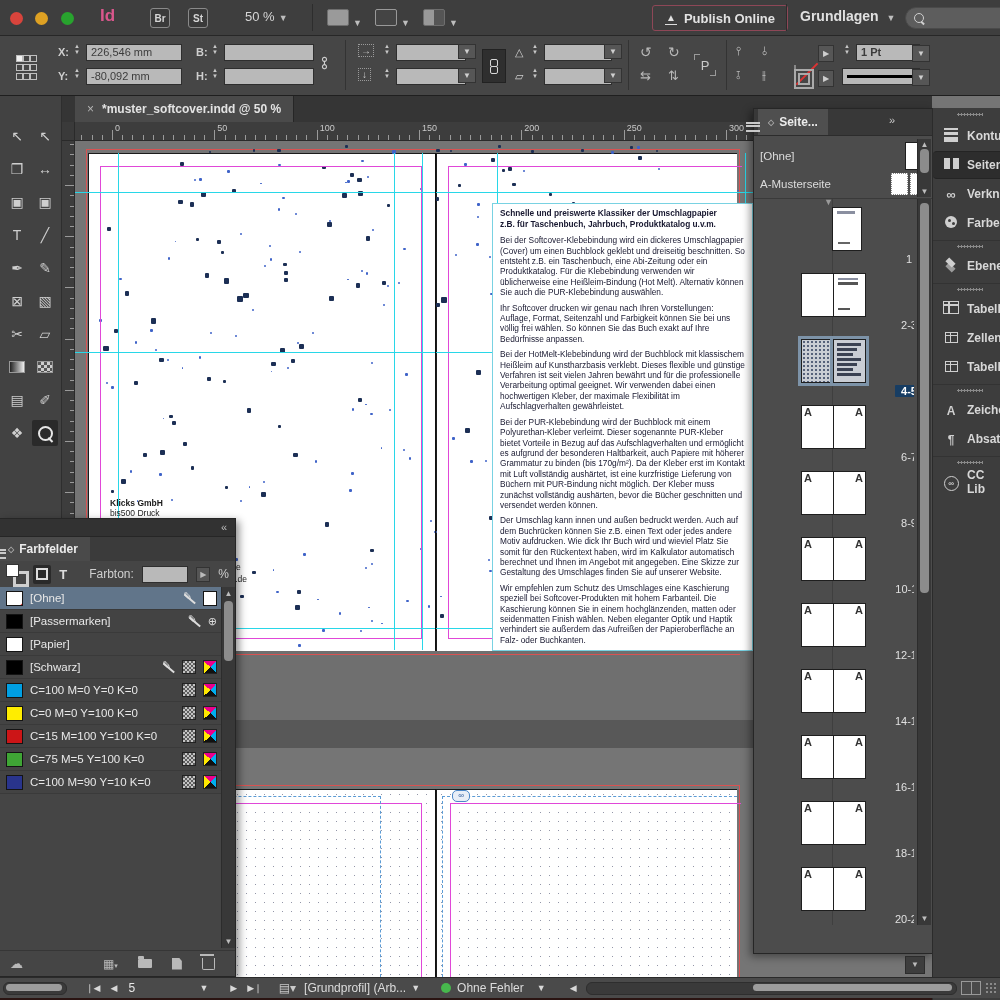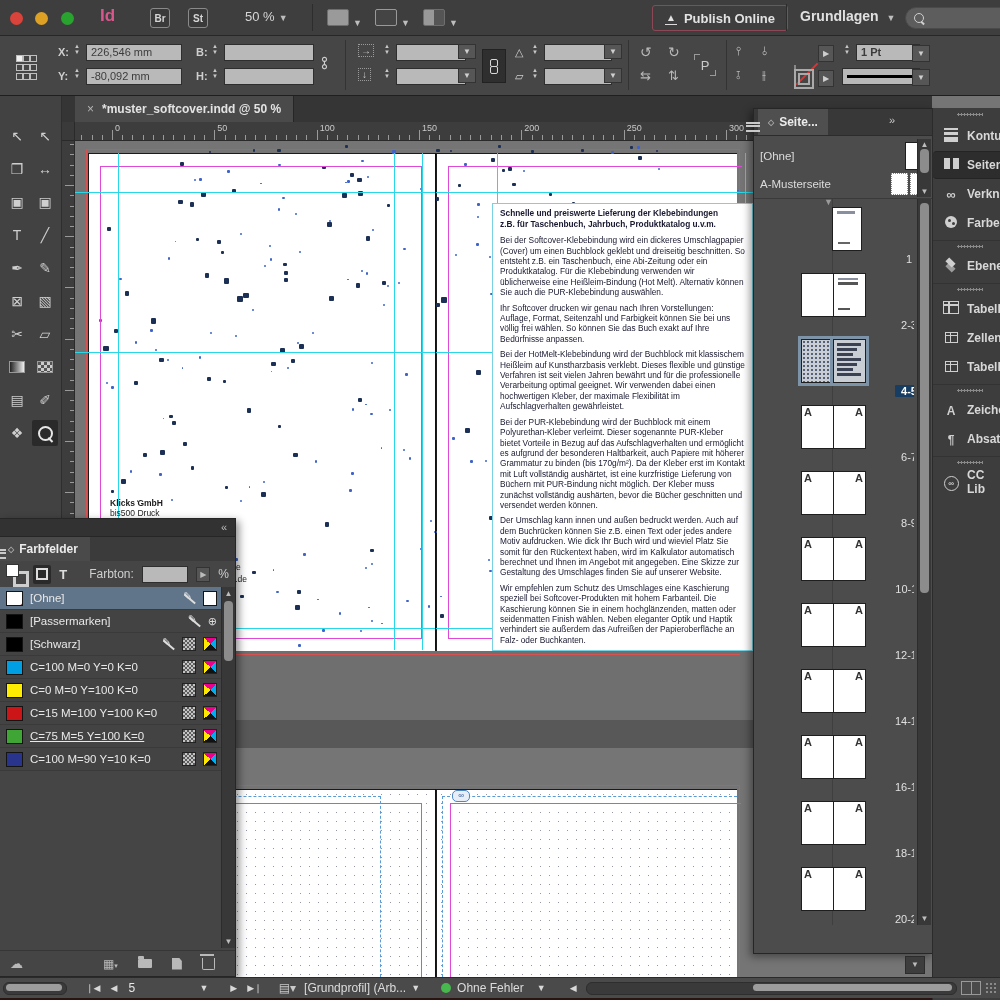--- a/index.html
+++ b/index.html
@@ -534,21 +534,21 @@
 
     <div class="addr" style="left:36px;top:358px;">
       <div>Klicks GmbH</div>
       <div style="font-weight:normal;">bis500 Druck</div>
       <div style="font-weight:normal;">Ziegelhüttenweg 4</div>
     </div>
     <div class="addr" style="left:162px;top:422px;font-weight:normal;">e</div>
     <div class="addr" style="left:148px;top:434px;font-weight:normal;">uck.de</div>
 
     <div id="textframe">
-      <h3>Schnelle und preiswerte Lieferung der Klebebindungen</h3>
+      <h3>Schnelle und preiswerte Klassiker der Umschlagpapier</h3>
       <h3 style="margin-bottom:6px;">z.B. für Taschenbuch, Jahrbuch, Produktkatalog u.v.m.</h3>
       <div id="paras">
           <p>Bei der Softcover-Klebebindung wird ein dickeres Umschlagpapier (Cover) um einen Buchblock geklebt und dreiseitig beschnitten. So entsteht z.B. ein Taschenbuch, eine Abi-Zeitung oder ein Produktkatalog. Für die Klebebindung verwenden wir üblicherweise eine Heißleim-Bindung (Hot Melt). Alternativ können Sie auch die PUR-Klebebindung auswählen.</p>
           <p>Ihr Softcover drucken wir genau nach Ihren Vorstellungen: Auflage, Format, Seitenzahl und Farbigkeit können Sie bei uns völlig frei wählen. So können Sie das Buch exakt auf Ihre Bedürfnisse anpassen.</p>
           <p>Bei der HotMelt-Klebebindung wird der Buchblock mit klassischem Heißleim auf Kunstharzbasis verklebt. Dieses flexible und günstige Verfahren ist seit vielen Jahren bewährt und für die professionelle Verarbeitung optimal geeignet. Wir verwenden dabei einen hochwertigen Kleber, der maximale Flexibilität im Aufschlagverhalten gewährleistet.</p>
           <p>Bei der PUR-Klebebindung wird der Buchblock mit einem Polyurethan-Kleber verleimt. Dieser sogenannte PUR-Kleber bietet Vorteile in Bezug auf das Aufschlagverhalten und ermöglicht es aufgrund der besonderen Haltbarkeit, auch Papiere mit höherer Grammatur zu binden (bis 170g/m²). Da der Kleber erst im Kontakt mit Luft vollständig aushärtet, ist eine kurzfristige Lieferung von Büchern mit PUR-Bindung nicht möglich. Der Kleber muss zunächst vollständig aushärten, bevor die Bücher geschnitten und versendet werden können.</p>
           <p>Der Umschlag kann innen und außen bedruckt werden. Auch auf dem Buchrücken können Sie z.B. einen Text oder jedes andere Motiv aufdrucken. Wie dick Ihr Buch wird und wieviel Platz Sie somit für den Rückentext haben, wird im Kalkulator automatisch berechnet und Ihnen im Angebot mit angegeben. Eine Skizze zur Gestaltung des Umschlages finden Sie auf unserer Website.</p>
           <p>Wir empfehlen zum Schutz des Umschlages eine Kaschierung speziell bei Softcover-Produkten mit hohem Farbanteil. Die Kaschierung können Sie in einem hochglänzenden, matten oder seidenmatten Finish wählen. Neben eleganter Optik und Haptik verhindert sie außerdem das Aufreißen der Papieroberfläche an Falz- oder Buchkanten.</p>
           <p>Sollten Sie besondere Verarbeitungswünsche oder Fragen haben, rufen Sie uns einfach an – wir beraten Sie gern!</p>
         </div>
@@ -962,20 +962,24 @@
           <span class="penlock"></span>
           <span class="swchip swnoneMini" style="background:#fff;width:12px;"></span>
         </div>
         <div class="swrow">
           <span class="swchip" style="background:#000000;"></span>
           <span style="flex:1;">[Passermarken]</span>
           <span class="penlock"></span>
           <span style="color:#ddd;font-size:11px;">⊕</span>
         </div>
         <div class="swrow">
+          <span class="swchip" style="background:#ffffff;"></span>
+          <span style="flex:1;">[Papier]</span>
+        </div>
+        <div class="swrow">
           <span class="swchip" style="background:#000000;"></span>
           <span style="flex:1;">[Schwarz]</span>
           <span class="penlock"></span>
           <span class="checker"></span>
           <span class="cmyk"></span>
         </div>
         <div class="swrow">
           <span class="swchip" style="background:#009fe3;"></span>
           <span style="flex:1;">C=100 M=0 Y=0 K=0</span>
           <span class="checker"></span>
@@ -988,21 +992,21 @@
           <span class="cmyk"></span>
         </div>
         <div class="swrow">
           <span class="swchip" style="background:#cc1517;"></span>
           <span style="flex:1;">C=15 M=100 Y=100 K=0</span>
           <span class="checker"></span>
           <span class="cmyk"></span>
         </div>
         <div class="swrow">
           <span class="swchip" style="background:#3fa535;"></span>
-          <span style="flex:1;text-decoration:underline;">C=75 M=5 Y=100 K=0</span>
+          <span style="flex:1;">C=75 M=5 Y=100 K=0</span>
           <span class="checker"></span>
           <span class="cmyk"></span>
         </div>
         <div class="swrow">
           <span class="swchip" style="background:#29348c;"></span>
           <span style="flex:1;">C=100 M=90 Y=10 K=0</span>
           <span class="checker"></span>
           <span class="cmyk"></span>
         </div>
       </div>

